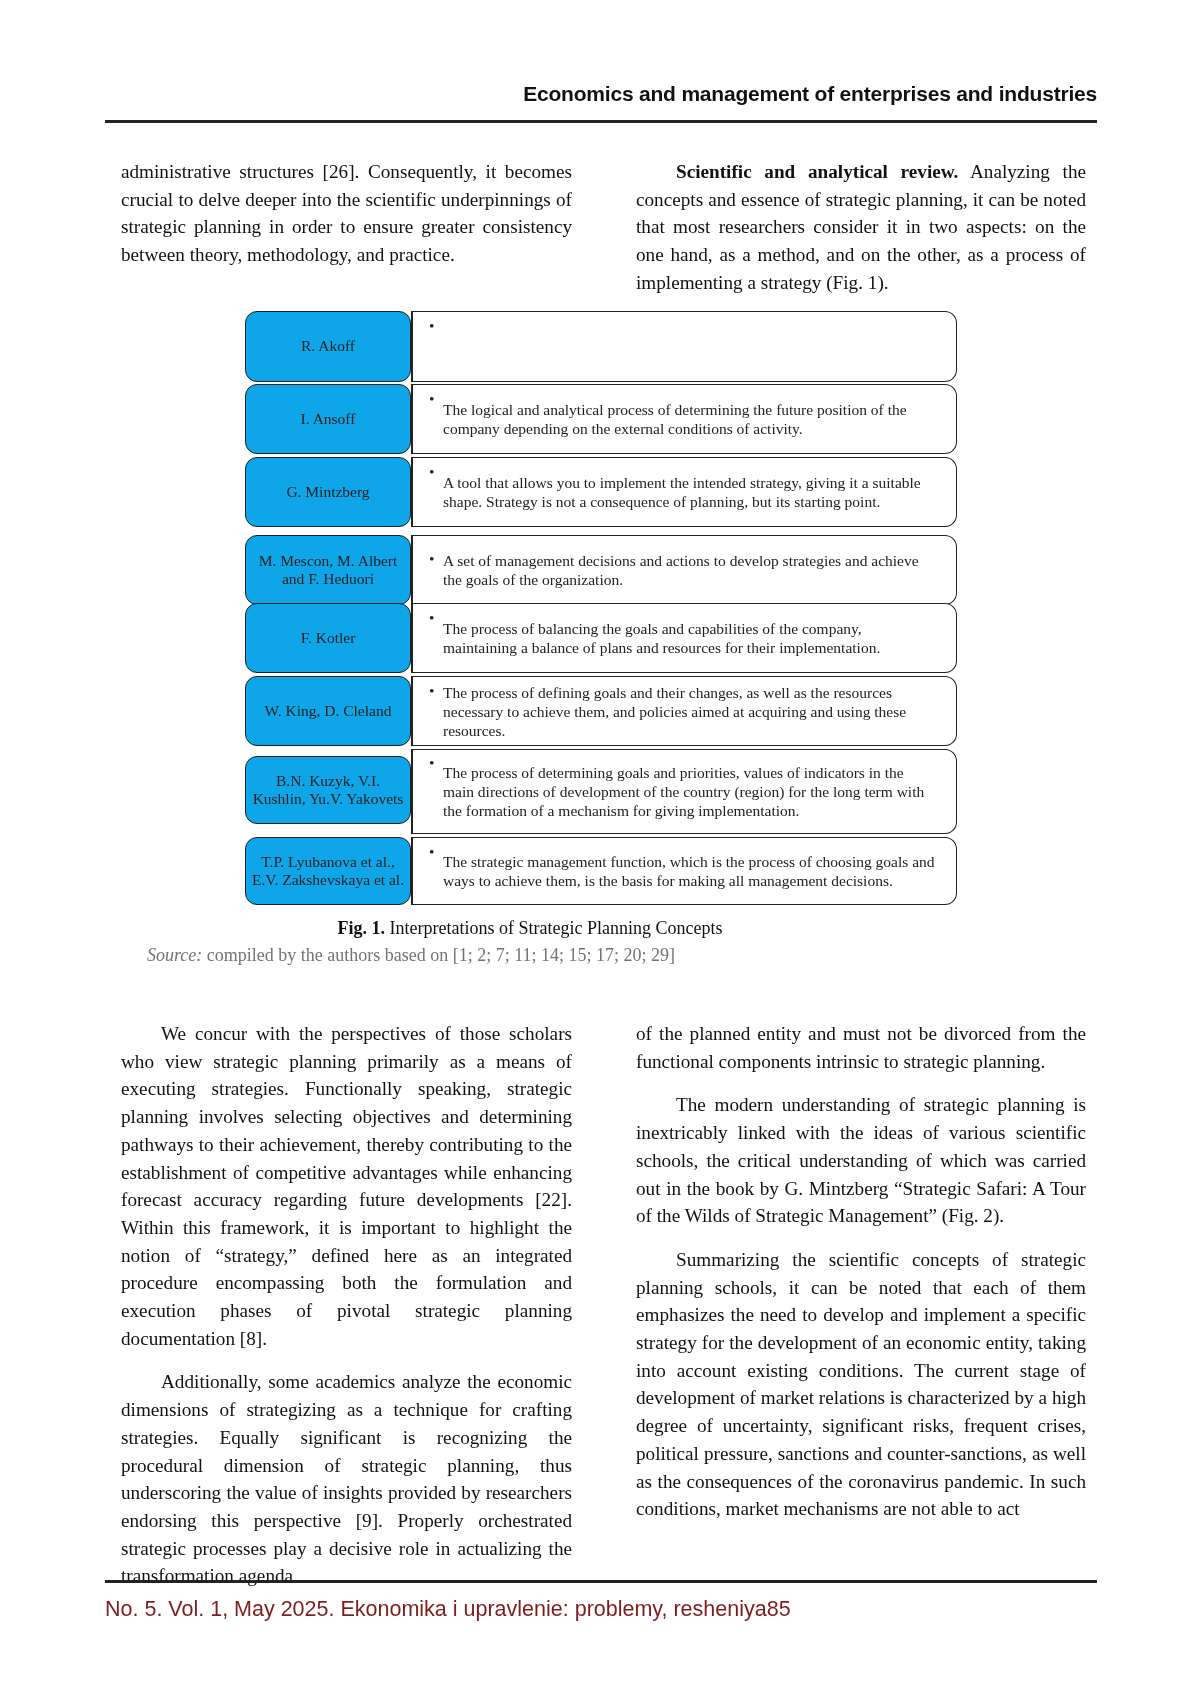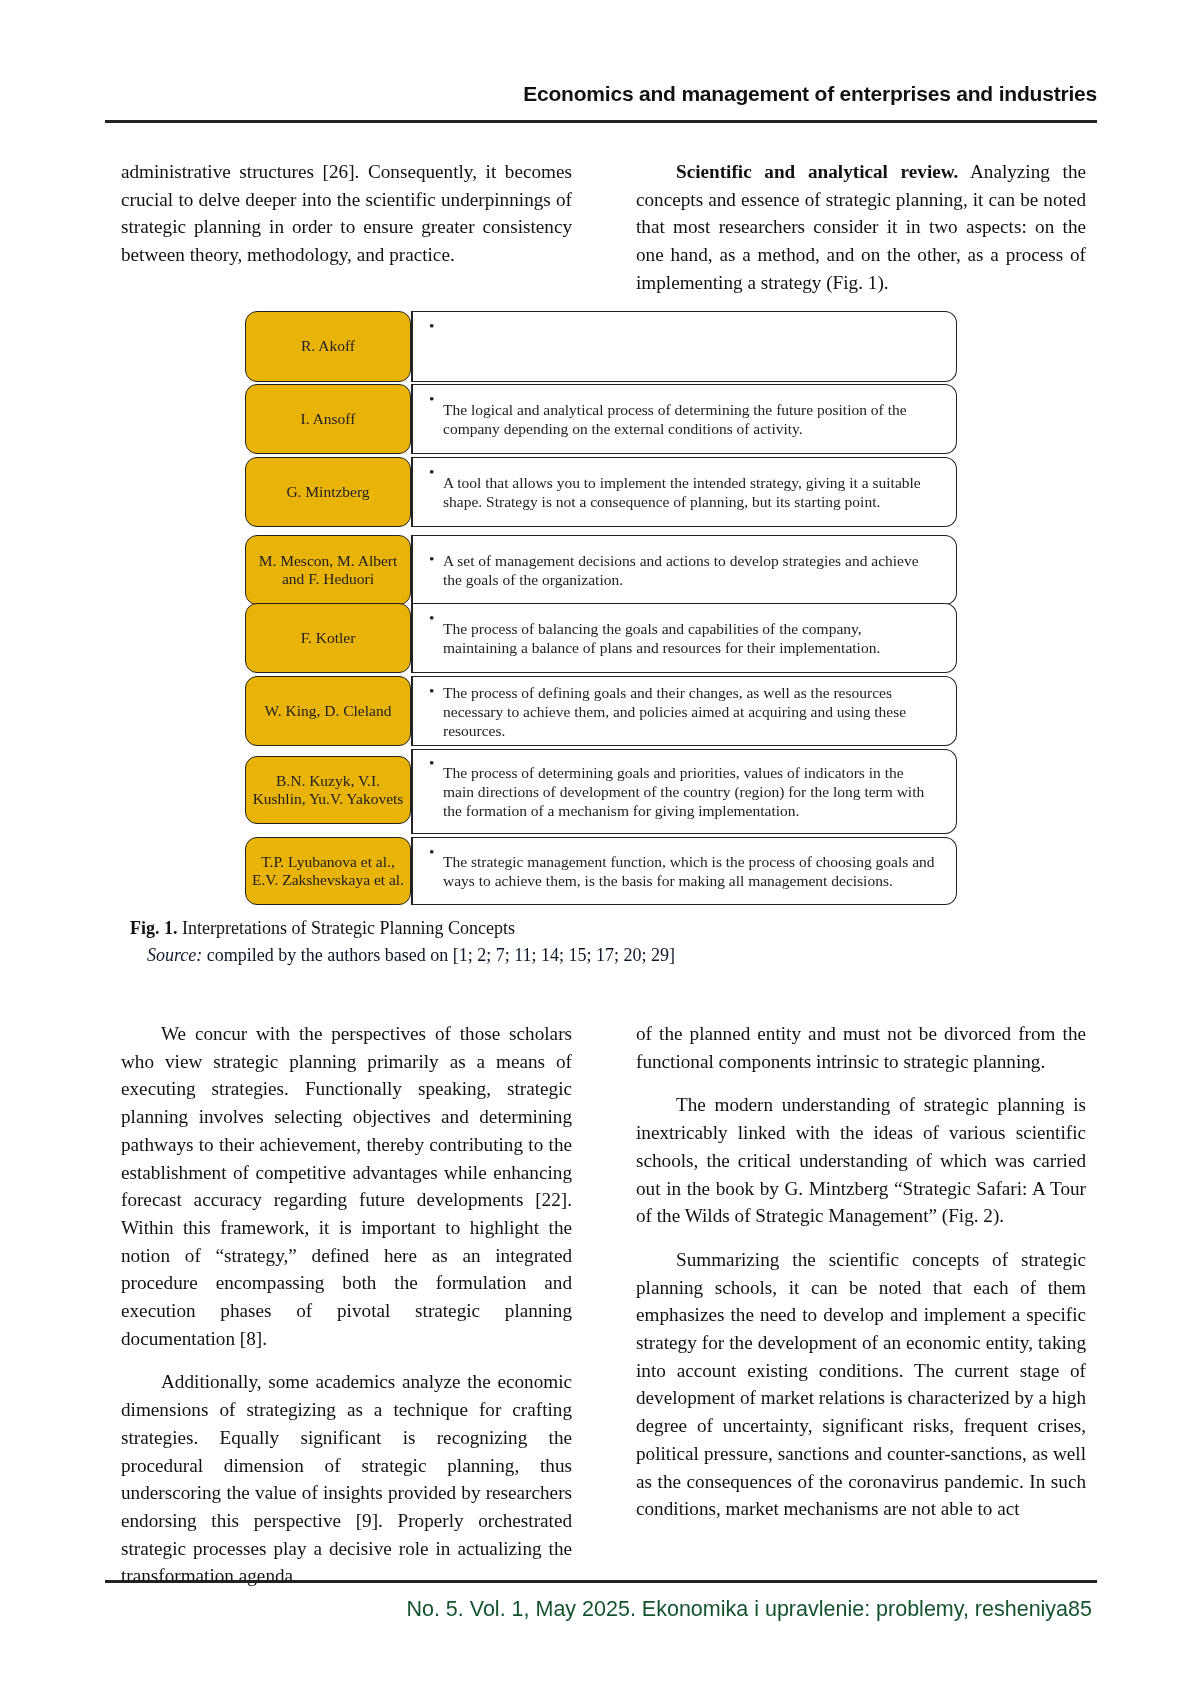--- a/index.html
+++ b/index.html
@@ -25,43 +25,43 @@
   .col-right-bottom { left:620px; top:1004px; width:482px; }
   .bold { font-weight:bold; }
   .italic { font-style:italic; }
 
   .figure { position:absolute; left:245px; top:311px; width:712px; }
   .fig-row { display:flex; position:absolute; left:0; width:712px; }
   .fig-author {
     box-sizing:border-box; width:166px; border:1.5px solid #222; border-radius:12px;
     display:flex; align-items:center; justify-content:center; text-align:center;
     font-family:"Liberation Serif", serif; font-size:15.5px; line-height:18.5px; color:#222;
-    padding:0 4px; background:#eab308;
+    padding:0 4px; background:#0ea5e9;
   }
   .fig-def {
     box-sizing:border-box; flex:1; border:1.5px solid #222; border-left-width:2px;
     border-radius:0 12px 12px 0; display:flex; align-items:center;
     font-family:"Liberation Serif", serif; font-size:15.5px; line-height:19px; color:#222;
     padding:2px 20px 2px 30px; position:relative; background:#fff;
   }
   .fig-def .bullet { position:absolute; left:16px; top:50%; }
   .fig-def-text { display:block; }
 
   .caption {
-    position:absolute; left:130px; width:800px; top:918px; text-align:left;
+    position:absolute; left:130px; width:800px; top:918px; text-align:center;
     font-family:"Liberation Serif", serif; font-size:18px; color:#111;
   }
   .source {
     position:absolute; left:147px; top:945px;
-    font-family:"Liberation Serif", serif; font-size:18px; color:#0f172a;
+    font-family:"Liberation Serif", serif; font-size:18px; color:#737373;
   }
   .footer {
-    position:absolute; left:105px; right:108px; top:1597px;
-    font-family:"Liberation Sans", sans-serif; font-size:21.5px; color:#14532d;
-    display:flex; justify-content:flex-end;
+    position:absolute; left:105px; right:86px; top:1597px;
+    font-family:"Liberation Sans", sans-serif; font-size:21.5px; color:#7f1d1d;
+    display:flex; justify-content:flex-start;
   }
 </style>
 </head>
 <body>
 
 <div class="page">
 
   <div class="running-head">Economics and management of enterprises and industries</div>
   <div class="rule top"></div>
 

